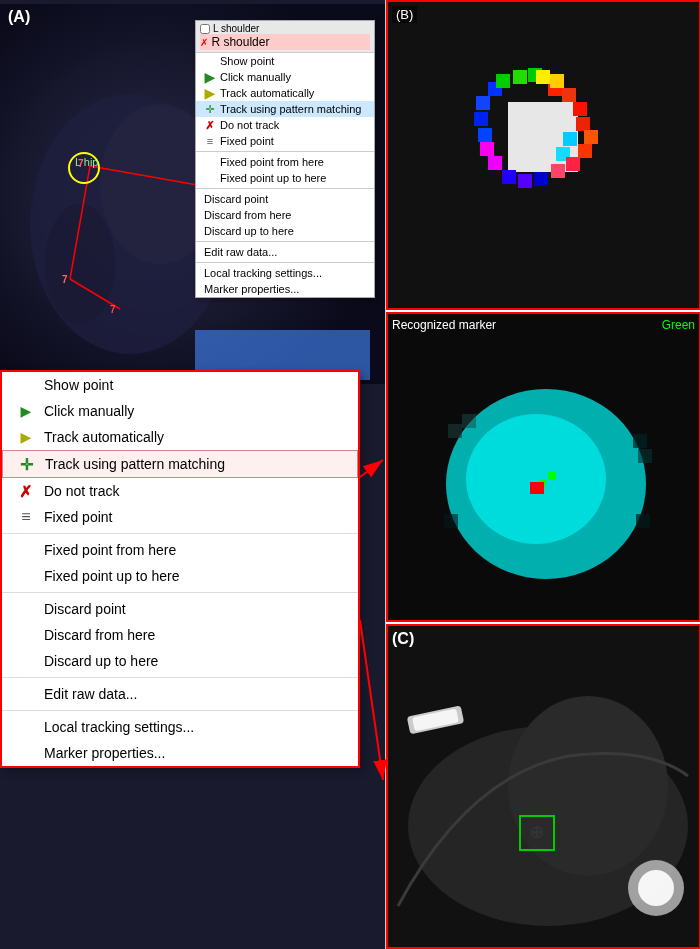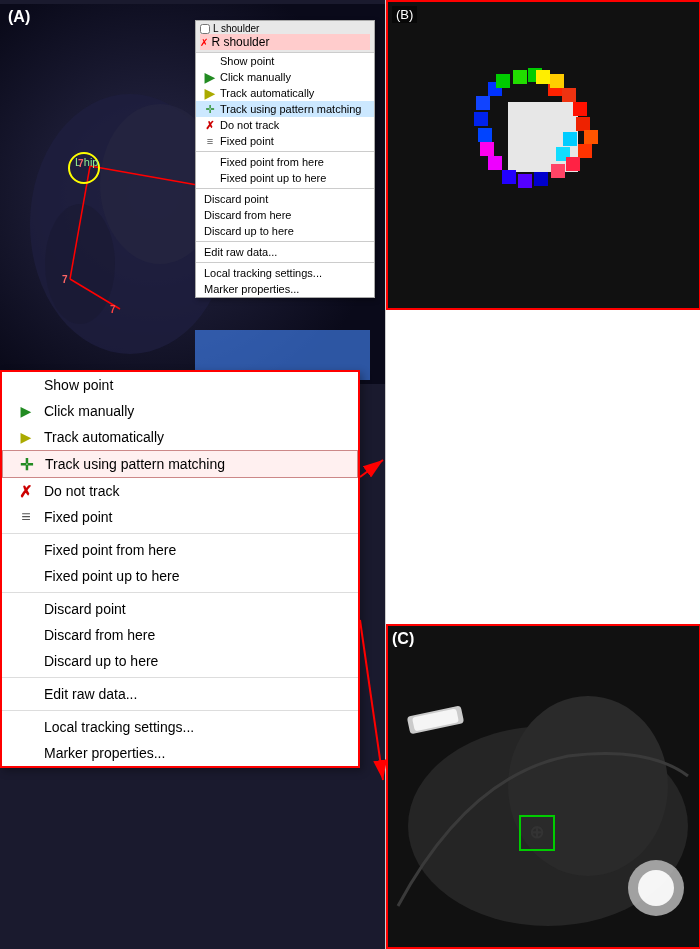--- a/index.html
+++ b/index.html
@@ -531,20 +531,43 @@
       <rect x="146" y="170" width="14" height="14" fill="#0000cc"></rect>
 
       <rect x="196" y="128" width="14" height="14" fill="#ff5500"></rect>
       <rect x="190" y="142" width="14" height="14" fill="#ff3300"></rect>
       <rect x="178" y="155" width="14" height="14" fill="#ff2244"></rect>
       <rect x="163" y="162" width="14" height="14" fill="#ff4466"></rect>
     </svg>
     <div class="panel-b-label">(B)</div>
   </div>
 
+  <div class="panel-recog">
+    <svg width="315" height="310" style="position:absolute;top:0;left:0;">
+      <rect width="315" height="310" fill="#0a0a0a"></rect>
+
+      <ellipse cx="158" cy="170" rx="100" ry="95" fill="#00cccc" opacity="0.85"></ellipse>
+
+      <ellipse cx="148" cy="165" rx="70" ry="65" fill="#00eeee" opacity="0.7"></ellipse>
+
+      <rect x="160" y="158" width="8" height="8" fill="#00ff00"></rect>
+      <rect x="152" y="166" width="6" height="6" fill="#00ff00"></rect>
+
+      <rect x="142" y="168" width="14" height="12" fill="#ff0000"></rect>
+
+      <rect x="60" y="110" width="14" height="14" fill="#1a3a3a" opacity="0.6"></rect>
+      <rect x="74" y="100" width="14" height="14" fill="#1a4a4a" opacity="0.5"></rect>
+      <rect x="245" y="120" width="14" height="14" fill="#002222" opacity="0.7"></rect>
+      <rect x="250" y="135" width="14" height="14" fill="#003333" opacity="0.6"></rect>
+      <rect x="248" y="200" width="14" height="14" fill="#001a1a" opacity="0.7"></rect>
+      <rect x="56" y="200" width="14" height="14" fill="#001a1a" opacity="0.6"></rect>
+    </svg>
+    <span class="panel-recog-label">Recognized marker</span>
+    <span class="panel-recog-green">Green</span>
+  </div>
 
   <div class="panel-c">
     <div class="panel-c-bg"></div>
     <svg width="315" height="325" style="position:absolute;top:0;left:0;">
 
       <defs>
         <radialGradient id="bodyGrad" cx="50%" cy="40%" r="60%">
           <stop offset="0%" stop-color="#3a3a3a"></stop>
           <stop offset="100%" stop-color="#0a0a0a"></stop>
         </radialGradient>

